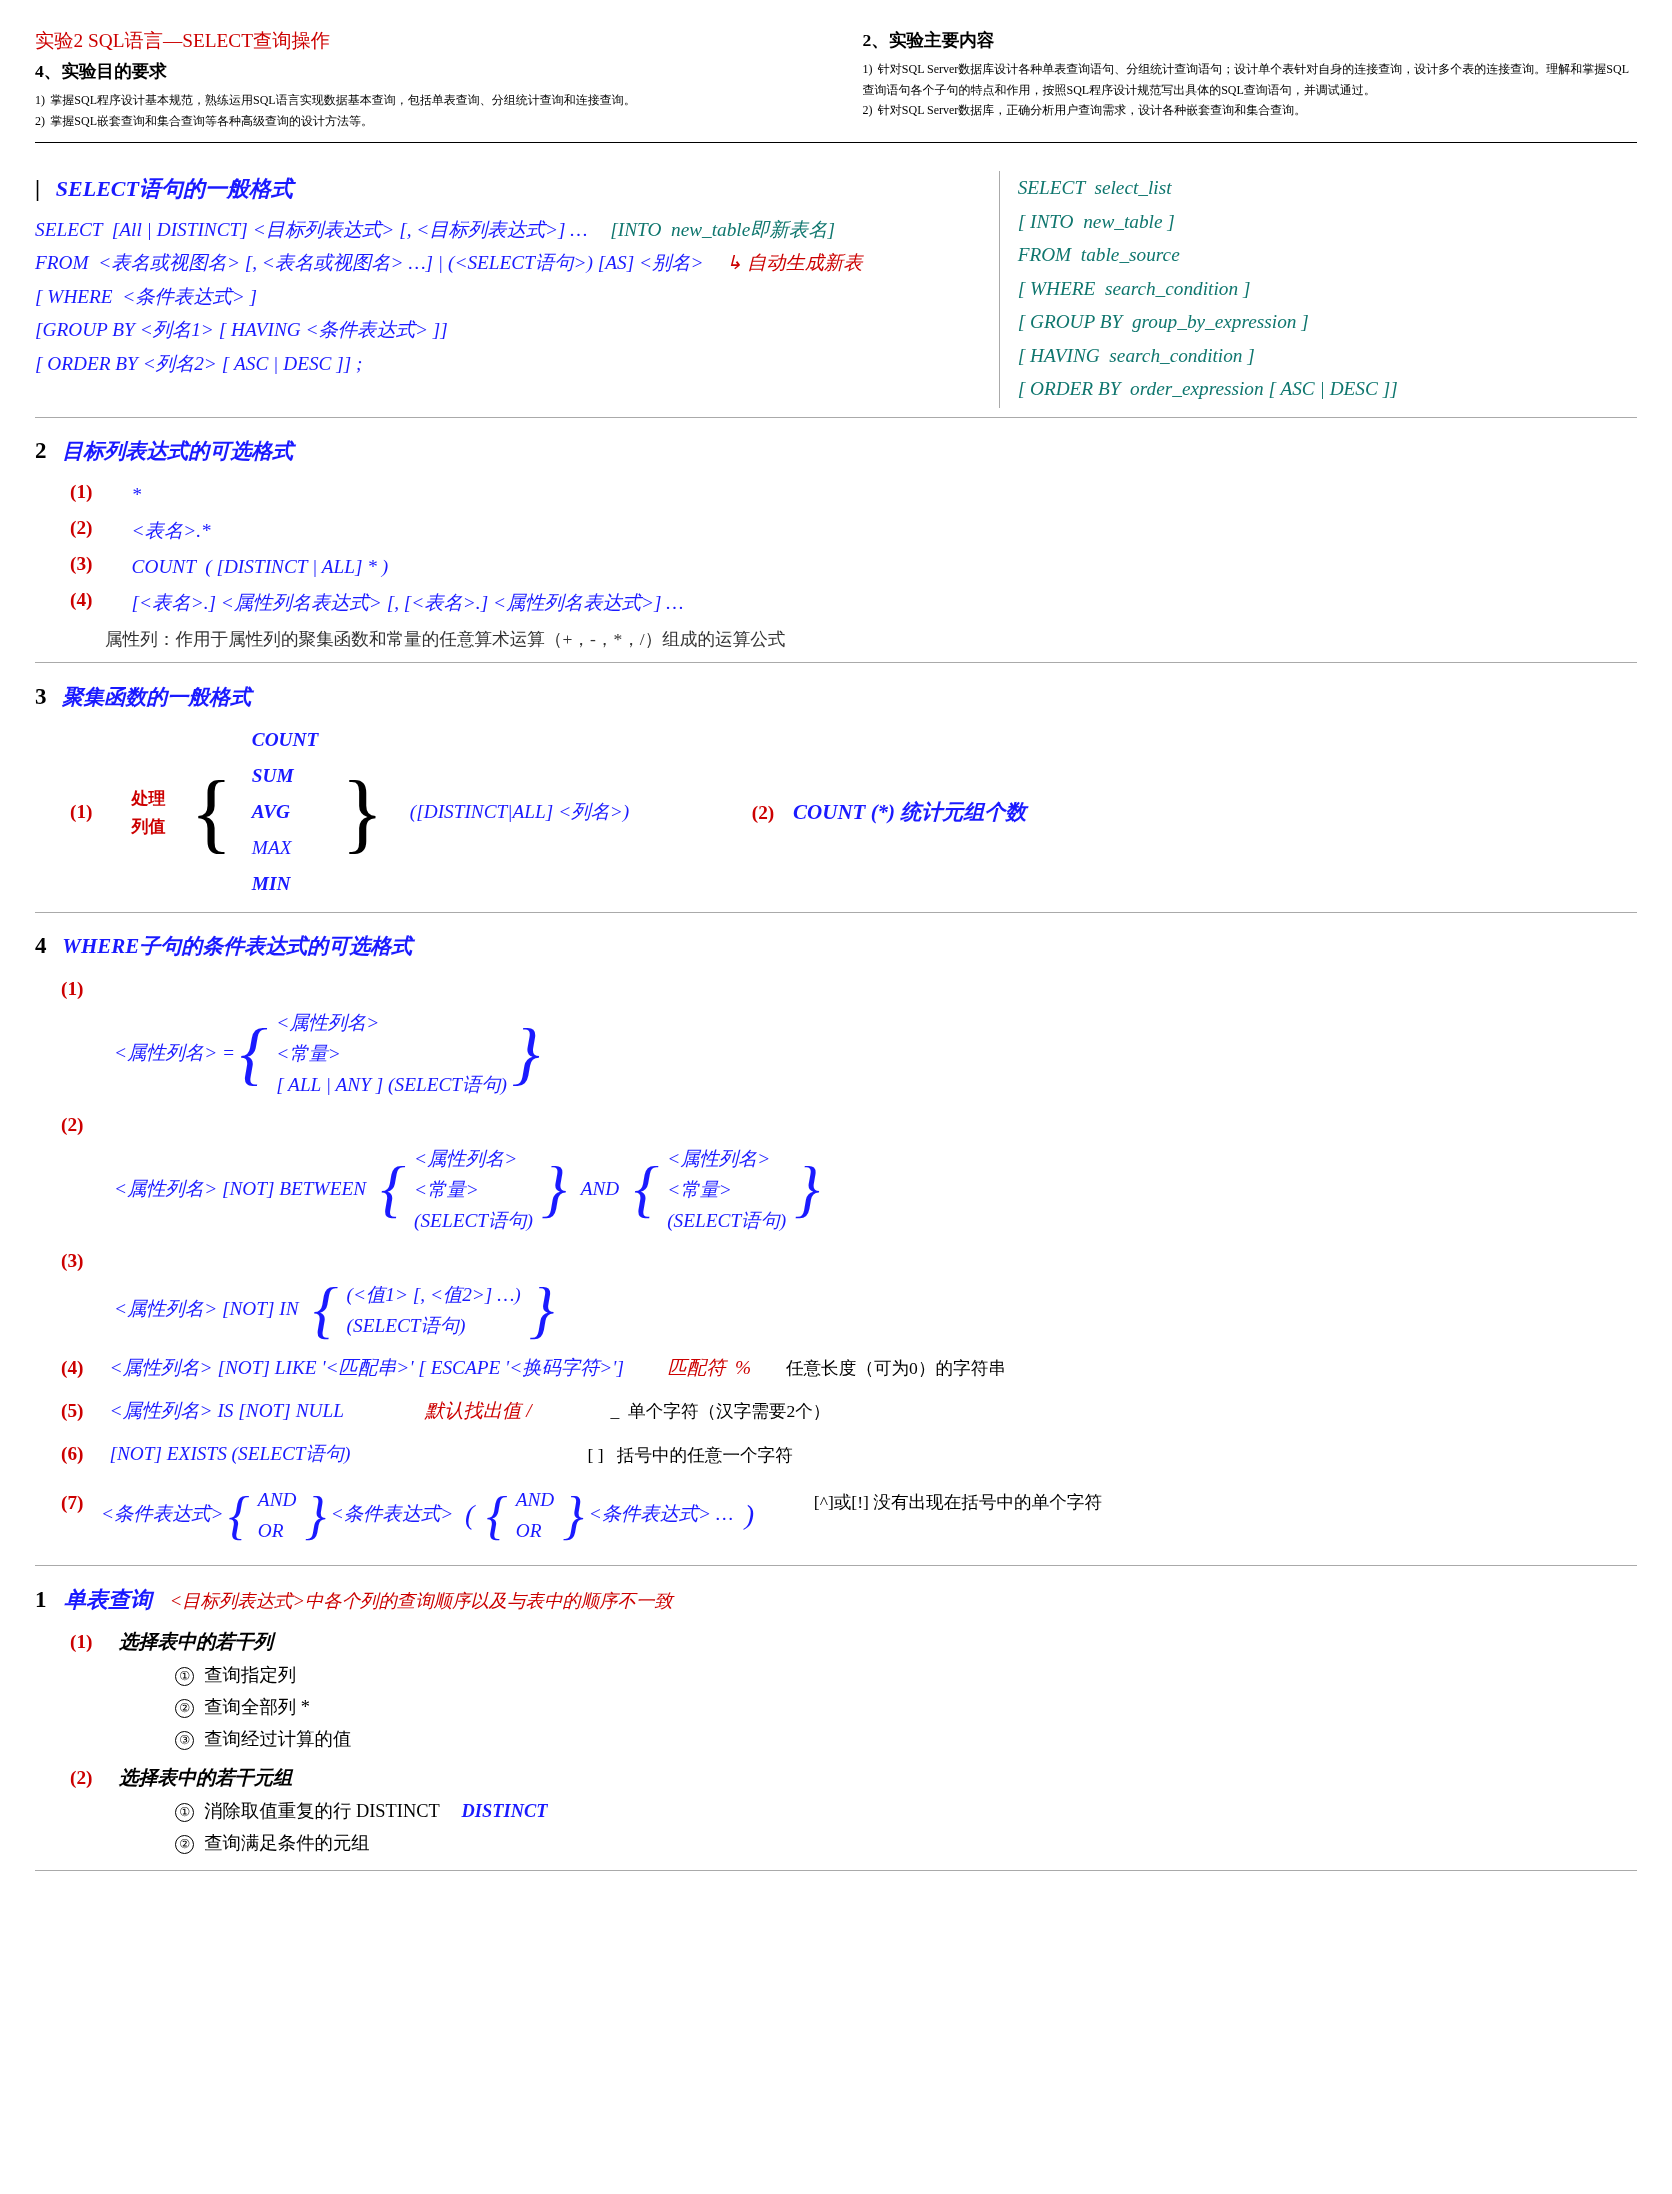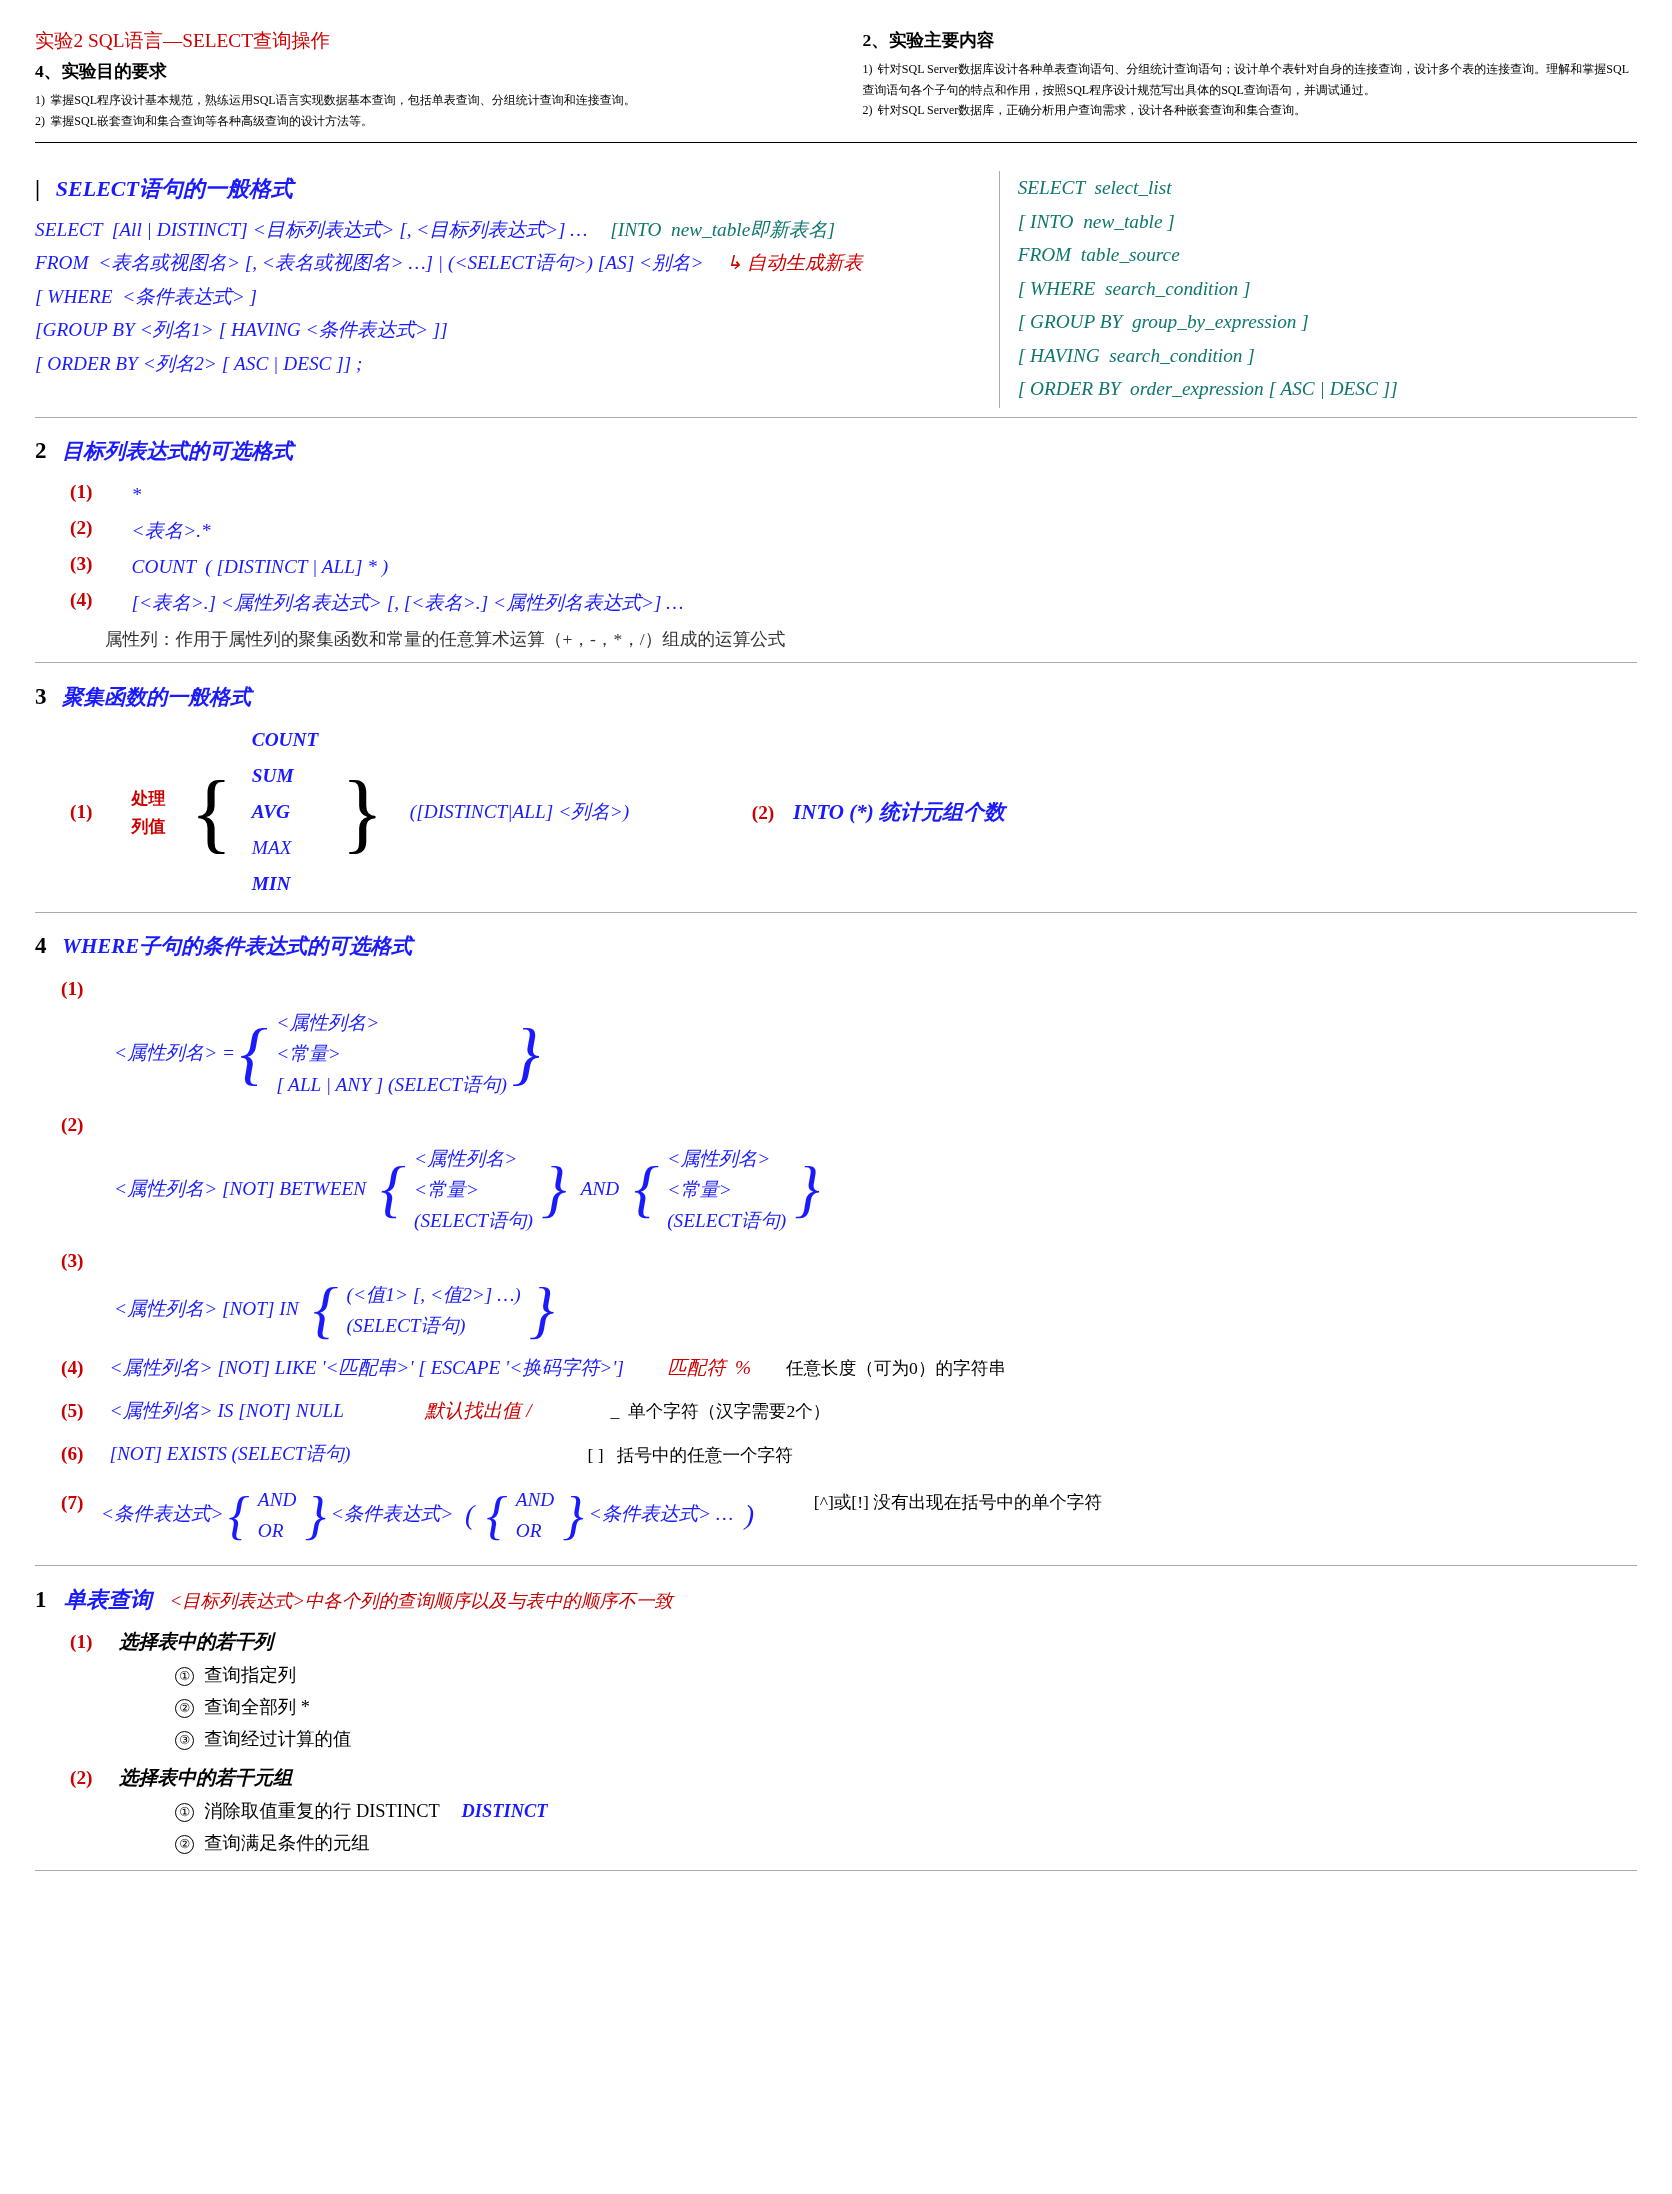--- a/index.html
+++ b/index.html
@@ -222,21 +222,21 @@
         <span class="blue hw sql-line" style="font-weight:bold;">SUM</span>
         <span class="blue hw sql-line" style="font-weight:bold;">AVG</span>
         <span class="blue hw sql-line" style="font-weight:normal;">MAX</span>
         <span class="blue hw sql-line" style="font-weight:bold;">MIN</span>
       </div>
       <span style="font-size:88px; line-height:0.7; font-weight:100; margin-right:8.8px;">}</span>
       <span class="blue hw sql-line">([DISTINCT|ALL] &lt;列名&gt;)</span>
 
       <div style="margin-left:105px;">
         <span class="red bold" style="margin-right:14px;">(2)</span>
-        <span class="blue hw sql-line" style="font-size:21px; font-weight:bold;">INTO (*)   统计元组个数</span>
+        <span class="blue hw sql-line" style="font-size:21px; font-weight:bold;">COUNT (*)   统计元组个数</span>
       </div>
     </div>
   </div>
 
   <div class="section">
     <div class="section-title">
       <span class="section-num" style="font-weight:bold; font-size:23px; margin-right:10.5px;">4</span>
       <span class="blue hw">WHERE子句的条件表达式的可选格式</span>
     </div>
 

